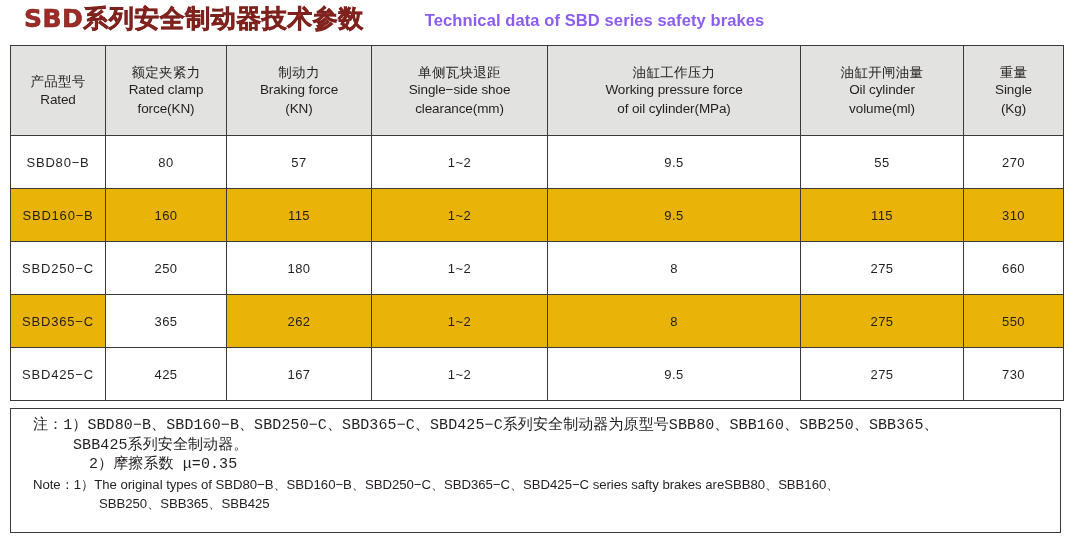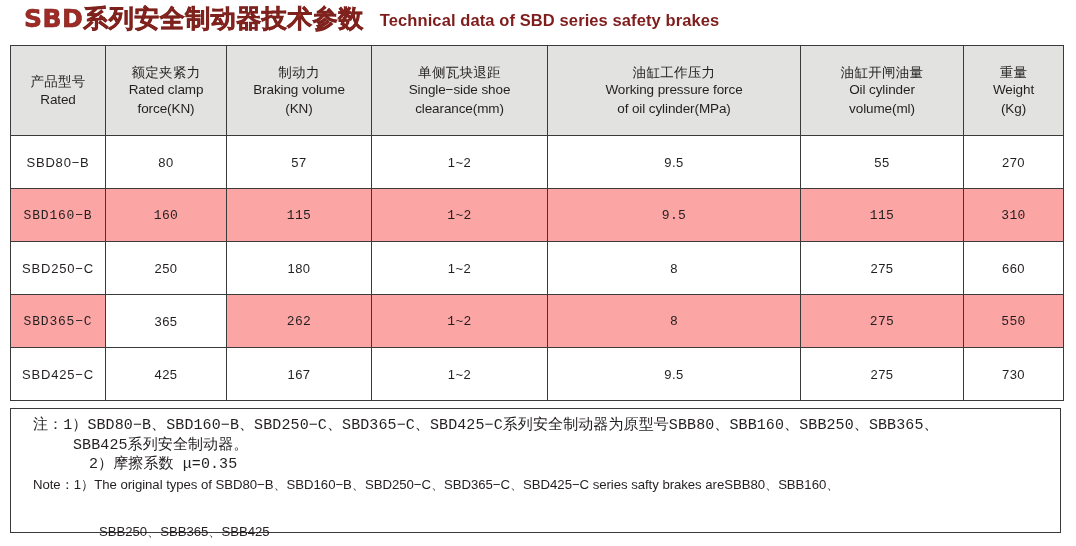--- a/index.html
+++ b/index.html
@@ -39,25 +39,26 @@
     font-weight: bold;
     letter-spacing: 0.5px;
     color: #9e2b25;
     -webkit-text-stroke: 0.6px #7c211c;
     line-height: 1;
   }
   .title-en {
     font-family: "Liberation Sans", sans-serif;
     font-size: 16.5px;
     font-weight: bold;
-    color: #7f1d1d;
+    color: #8b5cf6;
     letter-spacing: 0.1px;
     line-height: 1;
     position: relative;
     top: -1px;
+    margin-left: 45px;
   }
 
   
   .spec-table {
     position: absolute;
     left: 10px;
     top: 45px;
     width: 1053px;
     border-collapse: collapse;
     table-layout: fixed;
@@ -94,21 +95,21 @@
   }
 
   tbody tr { height: 53px; }
   tbody td {
     font-family: "Liberation Sans", sans-serif;
     font-size: 13px;
     color: #231f20;
     letter-spacing: 0.4px;
     background: #ffffff;
   }
-  tbody td.shaded { background: #fca5a5; font-family: Liberation Mono, monospace; }
+  tbody td.shaded { background: #eab308; }
   tbody td.model { letter-spacing: 0.8px; }
 
   
   col.c1 { width: 95px; }
   col.c2 { width: 121px; }
   col.c3 { width: 145px; }
   col.c4 { width: 176px; }
   col.c5 { width: 253px; }
   col.c6 { width: 163px; }
   col.c7 { width: 100px; }
@@ -134,21 +135,21 @@
     letter-spacing: 0.1px;
   }
   .note-line.en {
     font-family: "Liberation Sans", sans-serif;
     font-size: 13.2px;
     letter-spacing: -0.05px;
   }
   .ind-0 { padding-left: 22px; }
   .ind-1 { padding-left: 62px; }
   .ind-2 { padding-left: 78px; }
-  .ind-3 { padding-left: 88px; margin-top: 28px; }
+  .ind-3 { padding-left: 88px; }
 </style>
 </head>
 <body>
 
 <div id="page">
 
   <div class="titlebar">
     <span class="title-cn">SBD系列安全制动器技术参数</span>
     <span class="title-en">Technical data of SBD series safety brakes</span>
   </div>
@@ -174,21 +175,21 @@
         <td>
           <div class="hd">
             <span class="cn">额定夹紧力</span>
             <span class="en">Rated clamp</span>
             <span class="en">force(KN)</span>
           </div>
         </td>
         <td>
           <div class="hd">
             <span class="cn">制动力</span>
-            <span class="en">Braking volume</span>
+            <span class="en">Braking force</span>
             <span class="en">(KN)</span>
           </div>
         </td>
         <td>
           <div class="hd">
             <span class="cn">单侧瓦块退距</span>
             <span class="en">Single−side shoe</span>
             <span class="en">clearance(mm)</span>
           </div>
         </td>
@@ -202,21 +203,21 @@
         <td>
           <div class="hd">
             <span class="cn">油缸开闸油量</span>
             <span class="en">Oil cylinder</span>
             <span class="en">volume(ml)</span>
           </div>
         </td>
         <td>
           <div class="hd">
             <span class="cn">重量</span>
-            <span class="en">Weight</span>
+            <span class="en">Single</span>
             <span class="en">(Kg)</span>
           </div>
         </td>
       </tr>
     </thead>
     <tbody id="table-body">
         <tr>
           <td class=" model">SBD80−B</td>
           <td>80</td>
           <td>57</td>

